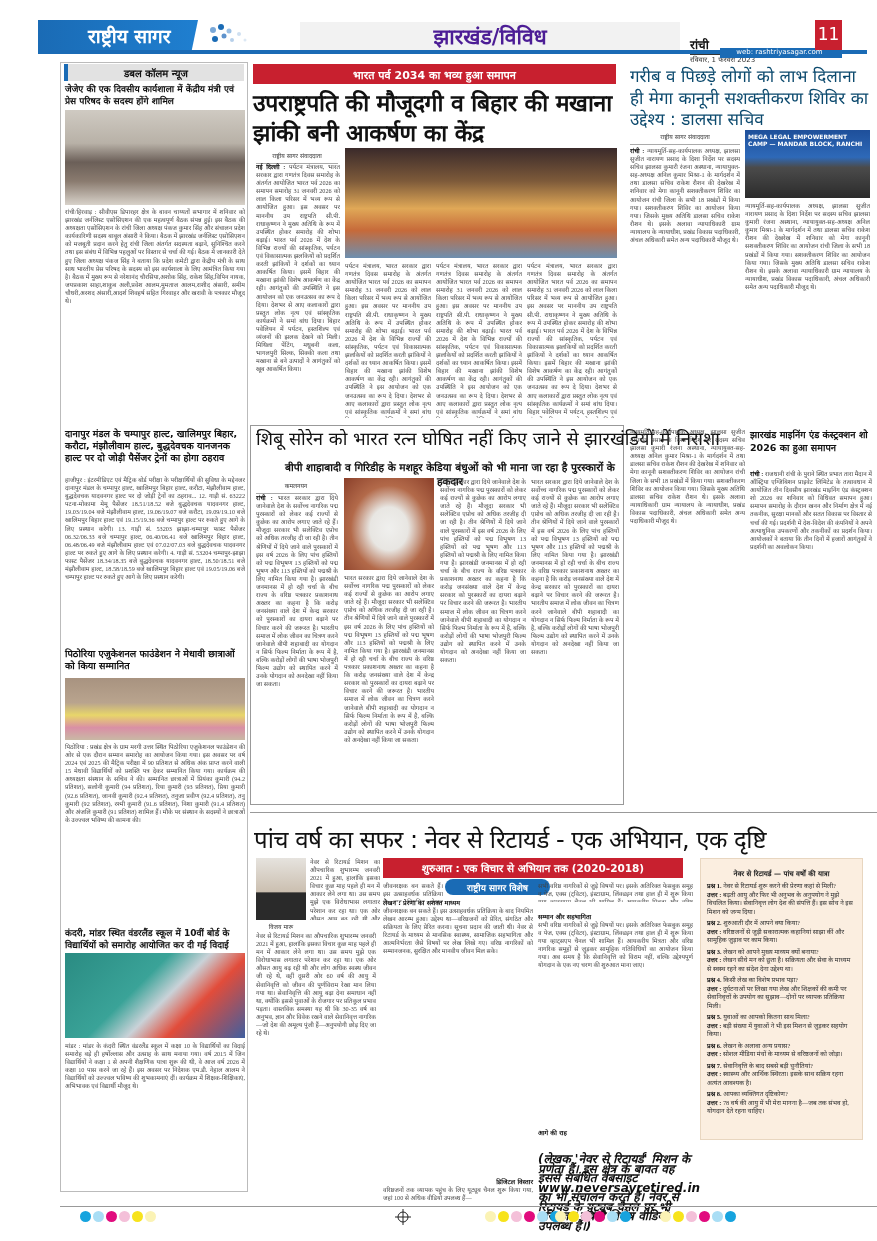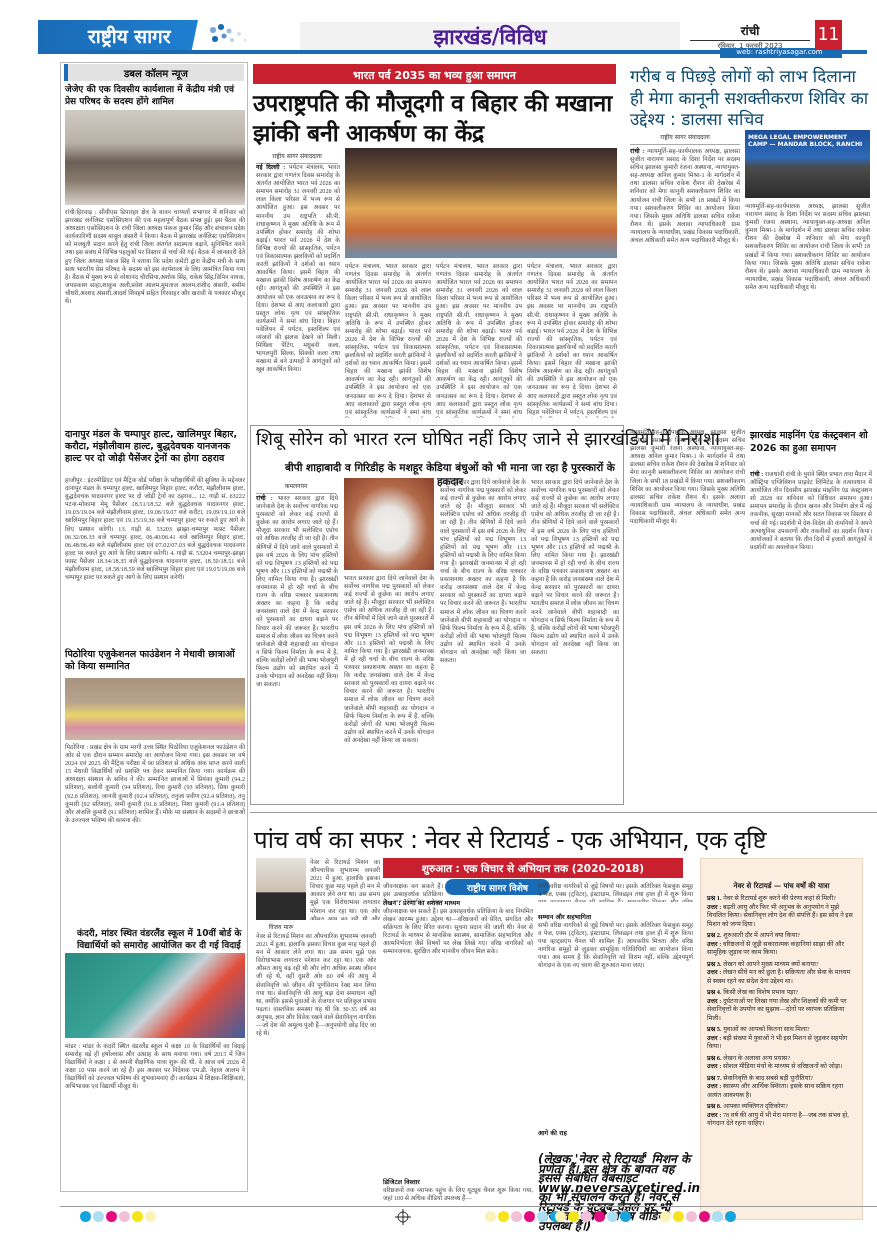--- a/index.html
+++ b/index.html
@@ -4,21 +4,21 @@
 <style>
 *{box-sizing:border-box;margin:0;padding:0}
 body{width:877px;height:1241px;background:#fff;font-family:"DejaVu Sans",sans-serif;position:relative;overflow:hidden;color:#222}
 .abs{position:absolute}
 
 #masthead{left:38px;top:20px;width:829px;height:33px;background:#fff}
 #brand{left:38px;top:20px;width:160px;height:31px;background:linear-gradient(90deg,#1a6bb5,#1f7fd0);color:#fff;font-weight:bold;font-size:19px;padding:3px 0 0 50px;clip-path:polygon(0 0,100% 0,96% 100%,0 100%)}
 #dots{left:205px;top:22px;width:70px;height:28px}
 #section{left:300px;top:22px;width:380px;height:28px;text-align:center;font-size:21px;font-weight:bold;color:#4c1d95;background:#f2f2f2}
 #mastbar{left:38px;top:50px;width:829px;height:4px;background:#1a6bb5}
-#mast-right{left:690px;top:22px;width:120px;text-align:center}
+#mast-right{left:690px;top:36px;width:120px;text-align:left}
 #city{font-size:12px;font-weight:bold;color:#111;border-bottom:1px solid #333;padding-bottom:1px}
 #date{font-size:7px;color:#333}
 #web{left:720px;top:48px;width:122px;height:10px;background:#1a6bb5;color:#fff;font-size:7px;text-align:center;padding-right:3px}
 #pageno{left:815px;top:20px;width:27px;height:30px;background:#c8202f;color:#fff;font-weight:normal;font-size:17px;text-align:center;padding-top:4px}
 
 .txt{font-family:"Liberation Serif",serif;font-size:6.2px;line-height:8.1px;color:#444;text-align:justify;overflow:hidden}
 .photo{background:linear-gradient(135deg,#7d6a5a,#b59b83,#5b4e46);overflow:hidden}
 .byline{font-size:6px;color:#333;text-align:center;border-bottom:1px solid #aaa;padding-bottom:3px}
 
 #left-col{left:60px;top:62px;width:188px;height:1130px;border:1px solid #bbb}
@@ -29,21 +29,21 @@
 #main-head{left:253px;top:88px;width:368px;font-size:23px;line-height:30px;font-weight:bold;color:#111;letter-spacing:-0.3px}
 #right-head{left:630px;top:66px;width:240px;font-size:17px;line-height:21.5px;color:#0c4a6e}
 #bigbox{left:250px;top:425px;width:374px;height:380px;border:1px solid #999}
 #shibu-head{left:256px;top:428px;width:365px;font-size:18px;line-height:22px;color:#111;white-space:nowrap}
 #shibu-sub{left:285px;top:460px;width:330px;font-size:10.5px;font-weight:bold;color:#111;text-align:center}
 #mining-head{left:750px;top:428px;width:124px;font-size:9.5px;line-height:13px;font-weight:bold;color:#111}
 
 #feat-head{left:254px;top:822px;width:620px;font-size:24px;color:#111;white-space:nowrap;letter-spacing:-0.5px}
 #start-bar{left:383px;top:858px;width:300px;height:20px;background:#c8202f;color:#fff;text-align:center;font-size:10.5px;font-weight:bold;padding-top:3px}
 #special{left:445px;top:879px;width:105px;height:16px;background:#1a6bb5;color:#fff;border-radius:8px;font-size:9px;font-weight:bold;text-align:center;padding-top:2px}
-#qa-box{left:700px;top:858px;width:163px;height:362px;background:#fbeee0;border:1px solid #e8d6c0;padding:22px 6px}
+#qa-box{left:700px;top:858px;width:163px;height:282px;background:#fbeee0;border:1px solid #e8d6c0;padding:10px 6px}
 #qa-title{font-size:7px;font-weight:bold;text-align:center;color:#222;margin-bottom:4px}
 .qa{font-family:"Liberation Serif",serif;font-size:6.4px;line-height:8.5px;color:#333;margin-bottom:3px}
 .qa b{color:#111}
 #author-photo{left:256px;top:858px;width:50px;height:62px;background:linear-gradient(180deg,#e6e3de,#cbbfb0 55%,#2a2a2a 56%)}
 #author-name{left:256px;top:923px;width:50px;font-size:6px;text-align:center;color:#333}
 
 .dot{position:absolute;width:11px;height:11px;border-radius:50%}
 </style>
 </head>
 <body>
@@ -76,25 +76,25 @@
 <div class="abs photo" style="left:65px;top:110px;width:180px;height:95px;background:linear-gradient(180deg,#cfcac2 0%,#b8b1a7 35%,#6b5f58 55%,#8a7b6f 75%,#d8d2ca 100%);"></div>
 <div class="abs txt" style="left:65px;top:208px;width:180px;height:214px;">रांची/हिरवाड़ : सीवीएस डिपारहर क्षेत्र के बावन चाय्यतों सभागार में शनिवार को झारखंड जर्नलिस्ट एसोसिएशन की एक महत्वपूर्ण बैठक संपन्न हुई। इस बैठक की अध्यक्षता एसोसिएशन के रांची जिला अध्यक्ष पंकज कुमार सिंह और संचालन प्रदेश कार्यकारिणी सदस्य बाबूल अंसारी ने किया। बैठक में झारखंड जर्नलिस्ट एसोसिएशन को मजबूती प्रदान करने हेतु रांची जिला अंतर्गत सदस्यता बढ़ाने, सुनिश्चित करने तथा इस संबंध में विभिन्न पहलुओं पर विस्तार से चर्चा की गई। बैठक में जानकारी देते हुए जिला अध्यक्ष पंकज सिंह ने बताया कि प्रदेश कमेटी द्वारा केंद्रीय मंत्री के साथ साथ भारतीय प्रेस परिषद के सदस्य को इस कार्यशाला के लिए आमंत्रित किया गया है। बैठक में मुख्य रूप से नरेशानंद चौरसिया,अशोक सिंह, राकेश सिंह,विपिन नायक, जयप्रकाश साहा,शाकुब अली,प्रवेश आलम,मुमताज आलम,राशीद अंसारी, समीम चौधरी,अरशद अंसारी,आदर्श शिवहर्ष सहित गिरवाहर और खरावी के पत्रकार मौजूद थे।</div>
 
 <div class="abs lhead" style="left:65px;top:428px;width:180px;">दानापुर मंडल के चम्पापुर हाल्ट, खालिमपुर बिहार, करौटा, मंझौलीवाम हाल्ट, बुद्धदेवचक यानजनक हाल्ट पर दो जोड़ी पैसेंजर ट्रेनों का होगा ठहराव</div>
 <div class="abs txt" style="left:65px;top:476px;width:180px;height:170px;">हाजीपुर : इंटरमीडिएट एवं मैट्रिक बोर्ड परीक्षा के परीक्षार्थियों की सुविधा के मद्देनजर दानापुर मंडल के चम्पापुर हाल्ट, खालिमपुर बिहार हाल्ट, करौटा, मंझौलीवाम हाल्ट, बुद्धदेवचक यादवनगर हाल्ट पर दो जोड़ी ट्रेनों का ठहराव... 12. गाड़ी सं. 63222 पटना-मोकामा मेमू पैसेंजर 18.51/18.52 बजे बुद्धदेवचक यादवनगर हाल्ट, 19.03/19.04 बजे मंझौलीवाम हाल्ट, 19.06/19.07 बजे करौटा, 19.09/19.10 बजे खालिमपुर बिहार हाल्ट एवं 19.15/19.36 बजे चम्पापुर हाल्ट पर रुकते हुए आगे के लिए प्रस्थान करेगी। 13. गाड़ी सं. 53203 झाझा-चम्पापुर फास्ट पैसेंजर 06.32/06.33 बजे चम्पापुर हाल्ट, 06.40/06.41 बजे खालिमपुर बिहार हाल्ट, 06.48/06.49 बजे मंझौलीवाम हाल्ट एवं 07.02/07.03 बजे बुद्धदेवचक यादवनगर हाल्ट पर रुकते हुए आगे के लिए प्रस्थान करेगी। 4. गाड़ी सं. 53204 चम्पापुर-झाझा फास्ट पैसेंजर 18.34/18.35 बजे बुद्धदेवचक यादवनगर हाल्ट, 18.50/18.51 बजे मंझौलीवाम हाल्ट, 18.58/18.59 बजे खालिमपुर बिहार हाल्ट एवं 19.05/19.06 बजे चम्पापुर हाल्ट पर रुकते हुए आगे के लिए प्रस्थान करेगी।</div>
 
 <div class="abs lhead" style="left:65px;top:648px;width:180px;">पिठोरिया एजुकेशनल फाउंडेशन ने मेधावी छात्राओं को किया सम्मानित</div>
 <div class="abs photo" style="left:65px;top:678px;width:180px;height:62px;background:linear-gradient(180deg,#a89380 0%,#b9a48e 40%,#e8d66a 60%,#d98fa5 80%,#c9b9a5 100%);"></div>
 <div class="abs txt" style="left:65px;top:743px;width:180px;height:178px;">पिठोरिया : प्रखंड क्षेत्र के ग्राम मरगी उत्तर स्थित पिठोरिया एजुकेशनल फाउंडेशन की ओर से एक दौरान सम्मान समारोह का आयोजन किया गया। इस अवसर पर वर्ष 2024 एवं 2025 की मैट्रिक परीक्षा में 90 प्रतिशत से अधिक अंक प्राप्त करने वाली 15 मेधावी विद्यार्थियों को प्रशस्ति पत्र देकर सम्मानित किया गया। कार्यक्रम की अध्यक्षता संस्थान के सचिव ने की। सम्मानित छात्राओं में प्रियंका कुमारी (94.2 प्रतिशत), सलोनी कुमारी (94 प्रतिशत), रिया कुमारी (93 प्रतिशत), प्रिया कुमारी (92.6 प्रतिशत), जानवी कुमारी (92.4 प्रतिशत), तनुजा प्रवीण (92.4 प्रतिशत), तनु कुमारी (92 प्रतिशत), रश्मी कुमारी (91.6 प्रतिशत), निशा कुमारी (91.4 प्रतिशत) और अंजलि कुमारी (91 प्रतिशत) शामिल हैं। मौके पर संस्थान के सदस्यों ने छात्राओं के उज्ज्वल भविष्य की कामना की।</div>
 
-<div class="abs lhead" style="left:65px;top:928px;width:180px;font-size:9px;line-height:11.5px;margin-left:12px;">कंदरी, मांडर स्थित वंडरलैंड स्कूल में 10वीं बोर्ड के विद्यार्थियों को समारोह आयोजित कर दी गई विदाई</div>
+<div class="abs lhead" style="left:65px;top:928px;width:180px;font-size:9px;line-height:11.5px;">कंदरी, मांडर स्थित वंडरलैंड स्कूल में 10वीं बोर्ड के विद्यार्थियों को समारोह आयोजित कर दी गई विदाई</div>
 <div class="abs photo" style="left:65px;top:953px;width:180px;height:85px;background:linear-gradient(135deg,#2a8b82 0%,#3aa398 40%,#c9d2d8 55%,#e24c3a 70%,#3f5fa0 100%);"></div>
 <div class="abs txt" style="left:65px;top:1042px;width:180px;height:145px;">मांडर : मांडर के कंदरी स्थित वंडरलैंड स्कूल में कक्षा 10 के विद्यार्थियों का विदाई समारोह बड़े ही हर्षोल्लास और उत्साह के साथ मनाया गया। वर्ष 2015 में जिन विद्यार्थियों ने कक्षा 1 से अपनी शैक्षणिक यात्रा शुरू की थी, वे आज वर्ष 2026 में कक्षा 10 पास करने जा रहे हैं। इस अवसर पर निदेशक एम.डी. नेहाल आलम ने विद्यार्थियों को उज्ज्वल भविष्य की शुभकामनाएं दीं। कार्यक्रम में शिक्षक-शिक्षिकाएं, अभिभावक एवं विद्यार्थी मौजूद थे।</div>
 
-<div class="abs" id="kicker">भारत पर्व 2035 का भव्य हुआ समापन</div>
+<div class="abs" id="kicker">भारत पर्व 2034 का भव्य हुआ समापन</div>
 <div class="abs" id="main-head">उपराष्ट्रपति की मौजूदगी व बिहार की मखाना झांकी बनी आकर्षण का केंद्र</div>
 <div class="abs byline" style="left:256px;top:152px;width:82px;">राष्ट्रीय सागर संवाददाता</div>
 <div class="abs txt" style="left:256px;top:163px;width:84px;height:255px;"><b style="color:#111">नई दिल्ली :</b> <span>पर्यटन मंत्रालय, भारत सरकार द्वारा गणतंत्र दिवस समारोह के अंतर्गत आयोजित भारत पर्व 2026 का समापन समारोह 31 जनवरी 2026 को लाल किला परिसर में भव्य रूप से आयोजित हुआ। इस अवसर पर माननीय उप राष्ट्रपति सी.पी. राधाकृष्णन ने मुख्य अतिथि के रूप में उपस्थित होकर समारोह की शोभा बढ़ाई। भारत पर्व 2026 में देश के विभिन्न राज्यों की सांस्कृतिक, पर्यटन एवं विकासात्मक झलकियों को प्रदर्शित करती झांकियों ने दर्शकों का ध्यान आकर्षित किया। इसमें बिहार की मखाना झांकी विशेष आकर्षण का केंद्र रही। आगंतुकों की उपस्थिति ने इस आयोजन को एक जनउत्सव का रूप दे दिया। देशभर से आए कलाकारों द्वारा प्रस्तुत लोक नृत्य एवं सांस्कृतिक कार्यक्रमों ने समां बांध दिया। बिहार पवेलियन में पर्यटन, हस्तशिल्प एवं व्यंजनों की झलक देखने को मिली। मिथिला पेंटिंग, मधुबनी कला, भागलपुरी सिल्क, सिक्की कला तथा मखाना से बने उत्पादों ने आगंतुकों को खूब आकर्षित किया।</span></div>
 <div class="abs photo" style="left:345px;top:148px;width:272px;height:110px;background:linear-gradient(180deg,#3a2a2a 0%,#7d5a3a 30%,#e0a857 55%,#c66a3a 75%,#6d8fb0 100%);"></div>
 <div class="abs txt" style="left:345px;top:262px;width:86px;height:156px;">पर्यटन मंत्रालय, भारत सरकार द्वारा गणतंत्र दिवस समारोह के अंतर्गत आयोजित भारत पर्व 2026 का समापन समारोह 31 जनवरी 2026 को लाल किला परिसर में भव्य रूप से आयोजित हुआ। इस अवसर पर माननीय उप राष्ट्रपति सी.पी. राधाकृष्णन ने मुख्य अतिथि के रूप में उपस्थित होकर समारोह की शोभा बढ़ाई। भारत पर्व 2026 में देश के विभिन्न राज्यों की सांस्कृतिक, पर्यटन एवं विकासात्मक झलकियों को प्रदर्शित करती झांकियों ने दर्शकों का ध्यान आकर्षित किया। इसमें बिहार की मखाना झांकी विशेष आकर्षण का केंद्र रही। आगंतुकों की उपस्थिति ने इस आयोजन को एक जनउत्सव का रूप दे दिया। देशभर से आए कलाकारों द्वारा प्रस्तुत लोक नृत्य एवं सांस्कृतिक कार्यक्रमों ने समां बांध दिया। बिहार पवेलियन में पर्यटन, हस्तशिल्प एवं व्यंजनों की झलक देखने को मिली। मिथिला पेंटिंग, मधुबनी कला, भागलपुरी सिल्क, सिक्की कला तथा मखाना से बने उत्पादों ने आगंतुकों को खूब आकर्षित किया।</div>
 <div class="abs txt" style="left:436px;top:262px;width:86px;height:156px;">पर्यटन मंत्रालय, भारत सरकार द्वारा गणतंत्र दिवस समारोह के अंतर्गत आयोजित भारत पर्व 2026 का समापन समारोह 31 जनवरी 2026 को लाल किला परिसर में भव्य रूप से आयोजित हुआ। इस अवसर पर माननीय उप राष्ट्रपति सी.पी. राधाकृष्णन ने मुख्य अतिथि के रूप में उपस्थित होकर समारोह की शोभा बढ़ाई। भारत पर्व 2026 में देश के विभिन्न राज्यों की सांस्कृतिक, पर्यटन एवं विकासात्मक झलकियों को प्रदर्शित करती झांकियों ने दर्शकों का ध्यान आकर्षित किया। इसमें बिहार की मखाना झांकी विशेष आकर्षण का केंद्र रही। आगंतुकों की उपस्थिति ने इस आयोजन को एक जनउत्सव का रूप दे दिया। देशभर से आए कलाकारों द्वारा प्रस्तुत लोक नृत्य एवं सांस्कृतिक कार्यक्रमों ने समां बांध दिया। बिहार पवेलियन में पर्यटन, हस्तशिल्प एवं व्यंजनों की झलक देखने को मिली। मिथिला पेंटिंग, मधुबनी कला, भागलपुरी सिल्क, सिक्की कला तथा मखाना से बने उत्पादों ने आगंतुकों को खूब आकर्षित किया।</div>
 <div class="abs txt" style="left:527px;top:262px;width:90px;height:156px;">पर्यटन मंत्रालय, भारत सरकार द्वारा गणतंत्र दिवस समारोह के अंतर्गत आयोजित भारत पर्व 2026 का समापन समारोह 31 जनवरी 2026 को लाल किला परिसर में भव्य रूप से आयोजित हुआ। इस अवसर पर माननीय उप राष्ट्रपति सी.पी. राधाकृष्णन ने मुख्य अतिथि के रूप में उपस्थित होकर समारोह की शोभा बढ़ाई। भारत पर्व 2026 में देश के विभिन्न राज्यों की सांस्कृतिक, पर्यटन एवं विकासात्मक झलकियों को प्रदर्शित करती झांकियों ने दर्शकों का ध्यान आकर्षित किया। इसमें बिहार की मखाना झांकी विशेष आकर्षण का केंद्र रही। आगंतुकों की उपस्थिति ने इस आयोजन को एक जनउत्सव का रूप दे दिया। देशभर से आए कलाकारों द्वारा प्रस्तुत लोक नृत्य एवं सांस्कृतिक कार्यक्रमों ने समां बांध दिया। बिहार पवेलियन में पर्यटन, हस्तशिल्प एवं व्यंजनों की झलक देखने को मिली। मिथिला पेंटिंग, मधुबनी कला, भागलपुरी सिल्क, सिक्की कला तथा मखाना से बने उत्पादों ने आगंतुकों को खूब आकर्षित किया।</div>
 
 <div class="abs" id="right-head">गरीब व पिछड़े लोगों को लाभ दिलाना ही मेगा कानूनी सशक्तीकरण शिविर का उद्देश्य : डालसा सचिव</div>
 <div class="abs byline" style="left:630px;top:133px;width:110px;">राष्ट्रीय सागर संवाददाता</div>
@@ -120,21 +120,21 @@
 <div class="abs" id="feat-head">पांच वर्ष का सफर : नेवर से रिटायर्ड - एक अभियान, एक दृष्टि</div>
 <div class="abs" id="author-photo"></div>
 <div class="abs" id="author-name">विजय मारू</div>
 <div class="abs txt" style="left:310px;top:858px;width:70px;height:62px;">नेवर से रिटायर्ड मिशन का औपचारिक शुभारम्भ जनवरी 2021 में हुआ, हालांकि इसका विचार कुछ माह पहले ही मन में आकार लेने लगा था। उस समय मुझे एक विरोधाभास लगातार परेशान कर रहा था। एक ओर औसत आयु बढ़ रही थी और लोग अधिक स्वस्थ जीवन जी रहे थे, वहीं दूसरी ओर 60 वर्ष की आयु में सेवानिवृत्ति को जीवन की पूर्णविराम रेखा मान लिया गया था। सेवानिवृत्ति की आयु बढ़ा देना समाधान नहीं था, क्योंकि इससे युवाओं के रोजगार पर प्रतिकूल प्रभाव पड़ता। वास्तविक समस्या यह थी कि 30-35 वर्ष का अनुभव, ज्ञान और विवेक रखने वाले सेवानिवृत्त नागरिक—जो देश की अमूल्य पूंजी हैं—अनुपयोगी छोड़ दिए जा रहे थे।</div>
 <div class="abs" id="start-bar">शुरुआत : एक विचार से अभियान तक (2020-2018)</div>
 <div class="abs" id="special">राष्ट्रीय सागर विशेष</div>
 <div class="abs txt" style="left:256px;top:932px;width:120px;height:270px;">नेवर से रिटायर्ड मिशन का औपचारिक शुभारम्भ जनवरी 2021 में हुआ, हालांकि इसका विचार कुछ माह पहले ही मन में आकार लेने लगा था। उस समय मुझे एक विरोधाभास लगातार परेशान कर रहा था। एक ओर औसत आयु बढ़ रही थी और लोग अधिक स्वस्थ जीवन जी रहे थे, वहीं दूसरी ओर 60 वर्ष की आयु में सेवानिवृत्ति को जीवन की पूर्णविराम रेखा मान लिया गया था। सेवानिवृत्ति की आयु बढ़ा देना समाधान नहीं था, क्योंकि इससे युवाओं के रोजगार पर प्रतिकूल प्रभाव पड़ता। वास्तविक समस्या यह थी कि 30-35 वर्ष का अनुभव, ज्ञान और विवेक रखने वाले सेवानिवृत्त नागरिक—जो देश की अमूल्य पूंजी हैं—अनुपयोगी छोड़ दिए जा रहे थे।</div>
 <div class="abs txt" style="left:383px;top:882px;width:60px;height:20px;">जीवनरक्षक बन सकते हैं। इस उत्साहवर्धक प्रतिक्रिया के बाद नियमित लेखन आरम्भ हुआ। उद्देश्य था—वरिष्ठजनों को प्रेरित, संगठित और सक्रियता के लिए प्रेरित करना। सूचना प्रदान की जाती थी। नेवर से रिटायर्ड के माध्यम से मानसिक स्वास्थ्य, सामाजिक सहभागिता और आत्मनिर्भरता जैसे विषयों पर लेख लिखे गए। वरिष्ठ नागरिकों को सम्मानजनक, सुरक्षित और मानवीय जीवन मिल सके।</div>
 <div class="abs" style="left:383px;top:898px;width:150px;font-size:6.4px;font-weight:bold;color:#111;">लेखन : प्रेरणा का सशक्त माध्यम</div>
 <div class="abs txt" style="left:383px;top:907px;width:150px;height:270px;">जीवनरक्षक बन सकते हैं। इस उत्साहवर्धक प्रतिक्रिया के बाद नियमित लेखन आरम्भ हुआ। उद्देश्य था—वरिष्ठजनों को प्रेरित, संगठित और सक्रियता के लिए प्रेरित करना। सूचना प्रदान की जाती थी। नेवर से रिटायर्ड के माध्यम से मानसिक स्वास्थ्य, सामाजिक सहभागिता और आत्मनिर्भरता जैसे विषयों पर लेख लिखे गए। वरिष्ठ नागरिकों को सम्मानजनक, सुरक्षित और मानवीय जीवन मिल सके।</div>
-<div class="abs" style="left:383px;top:1177px;width:150px;font-size:6.4px;font-weight:bold;color:#111;">डिजिटल विस्तार</div>
+<div class="abs" style="left:383px;top:1177px;width:150px;font-size:6.4px;font-weight:bold;color:#111;text-align:right;">डिजिटल विस्तार</div>
 <div class="abs txt" style="left:383px;top:1186px;width:150px;height:17px;">वरिष्ठजनों तक व्यापक पहुंच के लिए यूट्यूब चैनल शुरू किया गया, जहां 100 से अधिक वीडियो उपलब्ध हैं—</div>
 <div class="abs txt" style="left:538px;top:882px;width:155px;height:20px;">सभी वरिष्ठ नागरिकों से जुड़े विषयों पर। इसके अतिरिक्त फेसबुक समूह व पेज, एक्स (ट्विटर), इंस्टाग्राम, लिंक्डइन तथा हाल ही में शुरू किया गया व्हाट्सएप चैनल भी शामिल हैं। आयकरीय मित्रता और वरिष्ठ नागरिक समूहों से जुड़कर सामूहिक गतिविधियों का आयोजन किया गया। अब समय है कि सेवानिवृत्ति को विराम नहीं, बल्कि उद्देश्यपूर्ण योगदान के एक नए चरण की शुरुआत माना जाए।</div>
 <div class="abs" style="left:538px;top:912px;width:155px;font-size:6.4px;font-weight:bold;color:#111;">सम्मान और सहभागिता</div>
 <div class="abs txt" style="left:538px;top:921px;width:155px;height:205px;">सभी वरिष्ठ नागरिकों से जुड़े विषयों पर। इसके अतिरिक्त फेसबुक समूह व पेज, एक्स (ट्विटर), इंस्टाग्राम, लिंक्डइन तथा हाल ही में शुरू किया गया व्हाट्सएप चैनल भी शामिल हैं। आयकरीय मित्रता और वरिष्ठ नागरिक समूहों से जुड़कर सामूहिक गतिविधियों का आयोजन किया गया। अब समय है कि सेवानिवृत्ति को विराम नहीं, बल्कि उद्देश्यपूर्ण योगदान के एक नए चरण की शुरुआत माना जाए।</div>
 <div class="abs" style="left:538px;top:1128px;width:155px;font-size:6.4px;font-weight:bold;color:#111;">आगे की राह</div>
 <div class="abs" style="left:538px;top:1155px;width:155px;font-size:12px;line-height:9.5px;font-weight:bold;color:#111;font-style:italic;">(लेखक 'नेवर से रिटायर्ड' मिशन के प्रणेता हैं। इस क्षेत्र के बावत वह इससे संबंधित वेबसाइट www.neversayretired.in का भी संचालन करते हैं। नेवर से रिटायर्ड के यूट्यूब चैनल पर भी वरिष्ठजन संबंधी विशेष वीडियो उपलब्ध हैं।)</div>
 
 <div class="abs" id="qa-box">
   <div id="qa-title">नेवर से रिटायर्ड — पांच वर्षों की यात्रा</div>
   <div class="qa"><b>प्रश्न 1.</b> <span>नेवर से रिटायर्ड शुरू करने की प्रेरणा कहां से मिली?</span><br><b>उत्तर :</b> <span>बढ़ती आयु और फिर भी अनुभव के अनुपयोग ने मुझे विचलित किया। सेवानिवृत्त लोग देश की संपत्ति हैं। इस सोच ने इस मिशन को जन्म दिया।</span></div>

